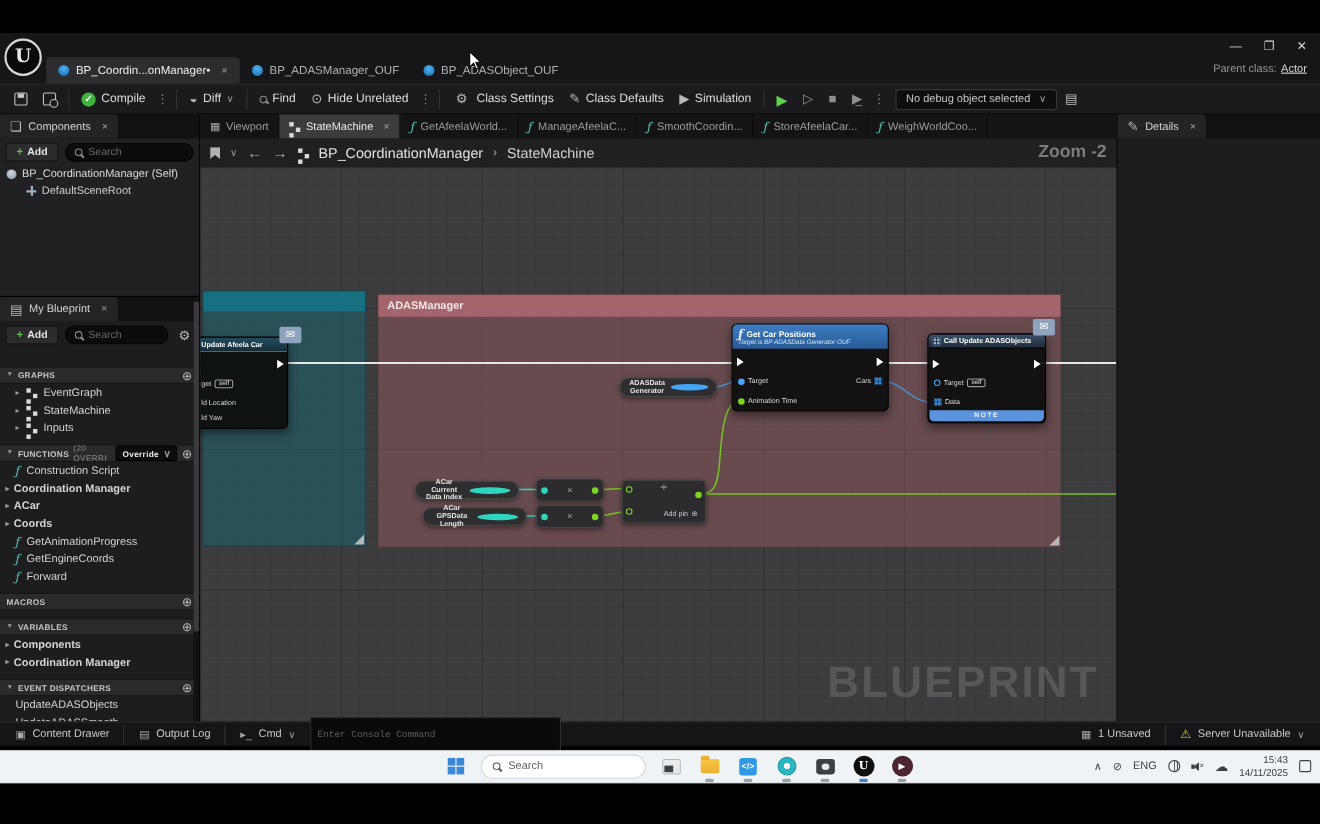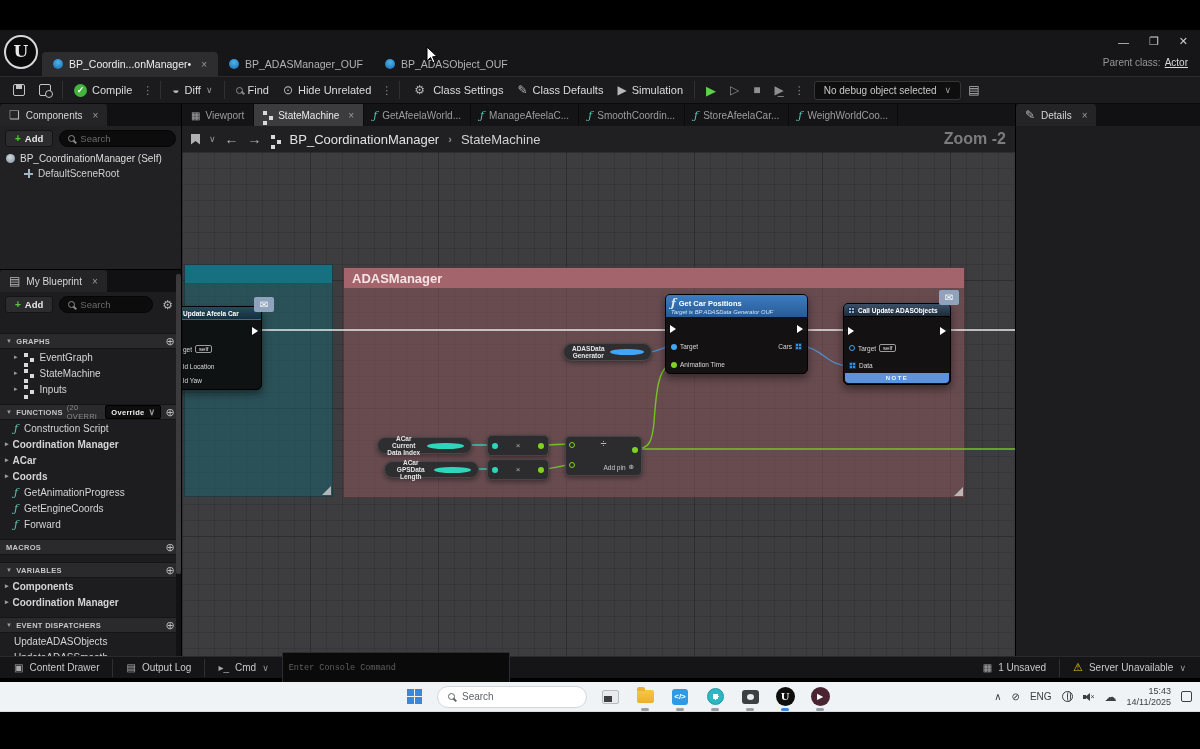--- a/index.html
+++ b/index.html
@@ -92,21 +92,21 @@
   .zoomlbl{margin-left:auto;color:#7c7c7c;font-weight:bold;font-size:16px}
 
   
   .canvas{flex:1;position:relative;overflow:hidden;background-color:#3d3d3f;
     background-image:linear-gradient(rgba(0,0,0,.09) 1px,transparent 1px),linear-gradient(90deg,rgba(0,0,0,.09) 1px,transparent 1px),linear-gradient(rgba(0,0,0,.16) 1px,transparent 1px),linear-gradient(90deg,rgba(0,0,0,.16) 1px,transparent 1px);
     background-size:16px 16px,16px 16px,128px 128px,128px 128px}
   .comment{position:absolute;border:1px solid rgba(0,0,0,.25)}
   .c-teal{left:2px;top:112px;width:149px;height:233px;background:rgba(30,98,110,.55)}
   .chead-teal{background:#17707f;height:18px}
   .c-red{left:161px;top:115px;width:622px;height:231px;background:rgba(150,92,99,.48)}
-  .chead-red{background:#a3646b;height:20px;display:flex;align-items:center;padding:0 8px;font-size:13px;font-weight:bold;color:#f4e4e6}
+  .chead-red{background:#a3646b;height:20px;display:flex;align-items:center;padding:0 8px;font-size:10px;font-weight:bold;color:#f4e4e6}
   .rsz{position:absolute;right:1px;bottom:1px;width:0;height:0;border-style:solid;border-width:0 0 9px 9px;border-color:transparent transparent #c9c9c9 transparent;opacity:.85}
   .wires{position:absolute;inset:0;width:100%;height:100%}
   .wm{position:absolute;right:16px;bottom:12px;font-size:40px;font-weight:bold;color:rgba(210,210,210,.18);letter-spacing:2px}
 
   .node{position:absolute;background:rgba(14,14,15,.94);border:1px solid #000;border-radius:5px;box-shadow:0 4px 9px rgba(0,0,0,.45);color:#e2e2e2}
   .nhead-sm{height:13px;border-radius:4px 4px 0 0;display:flex;align-items:center;gap:3px;padding:0 4px;font-size:6.5px;font-weight:bold;color:#fff;background:linear-gradient(#234c5e,#152f3b);border-bottom:1px solid #2d6f93;overflow:hidden;white-space:nowrap}
   .nhead-call{background:linear-gradient(#3b5068,#1e2b3a);border-bottom:1px solid #000}
   .nhead-blue{height:22px;background:linear-gradient(180deg,#3d7dc2,#285a94);border-radius:4px 4px 0 0;padding:2px 5px;display:flex;flex-direction:column;justify-content:center;overflow:hidden}
   .nh-title{font-size:7.5px;font-weight:bold;color:#fff;display:flex;gap:3px;align-items:center;white-space:nowrap}
   .nh-sub{font-size:5.8px;font-style:italic;color:#d2e3f6;white-space:nowrap}
@@ -583,20 +583,21 @@
             <span class="dot-h" style="position:absolute;left:3px;top:5px;border-color:#7ed321"></span>
             <span class="dot-h" style="position:absolute;left:3px;top:25px;border-color:#7ed321"></span>
             <span class="dot" style="position:absolute;right:3px;top:10px;background:#7ed321"></span>
             <span class="dglyph">÷</span>
             <span class="addpin">
                 <span>Add pin</span>
                 <span>⊕</span>
               </span>
           </div>
 
+          <div class="wm">BLUEPRINT</div>
         </div>
       </div>
 
       <div class="right">
         <div class="ptabbar">
           <div class="ptab">
             <span class="gico-gray">✎</span>
             <span>Details</span>
             <span class="tab-x">×</span>
           </div>

